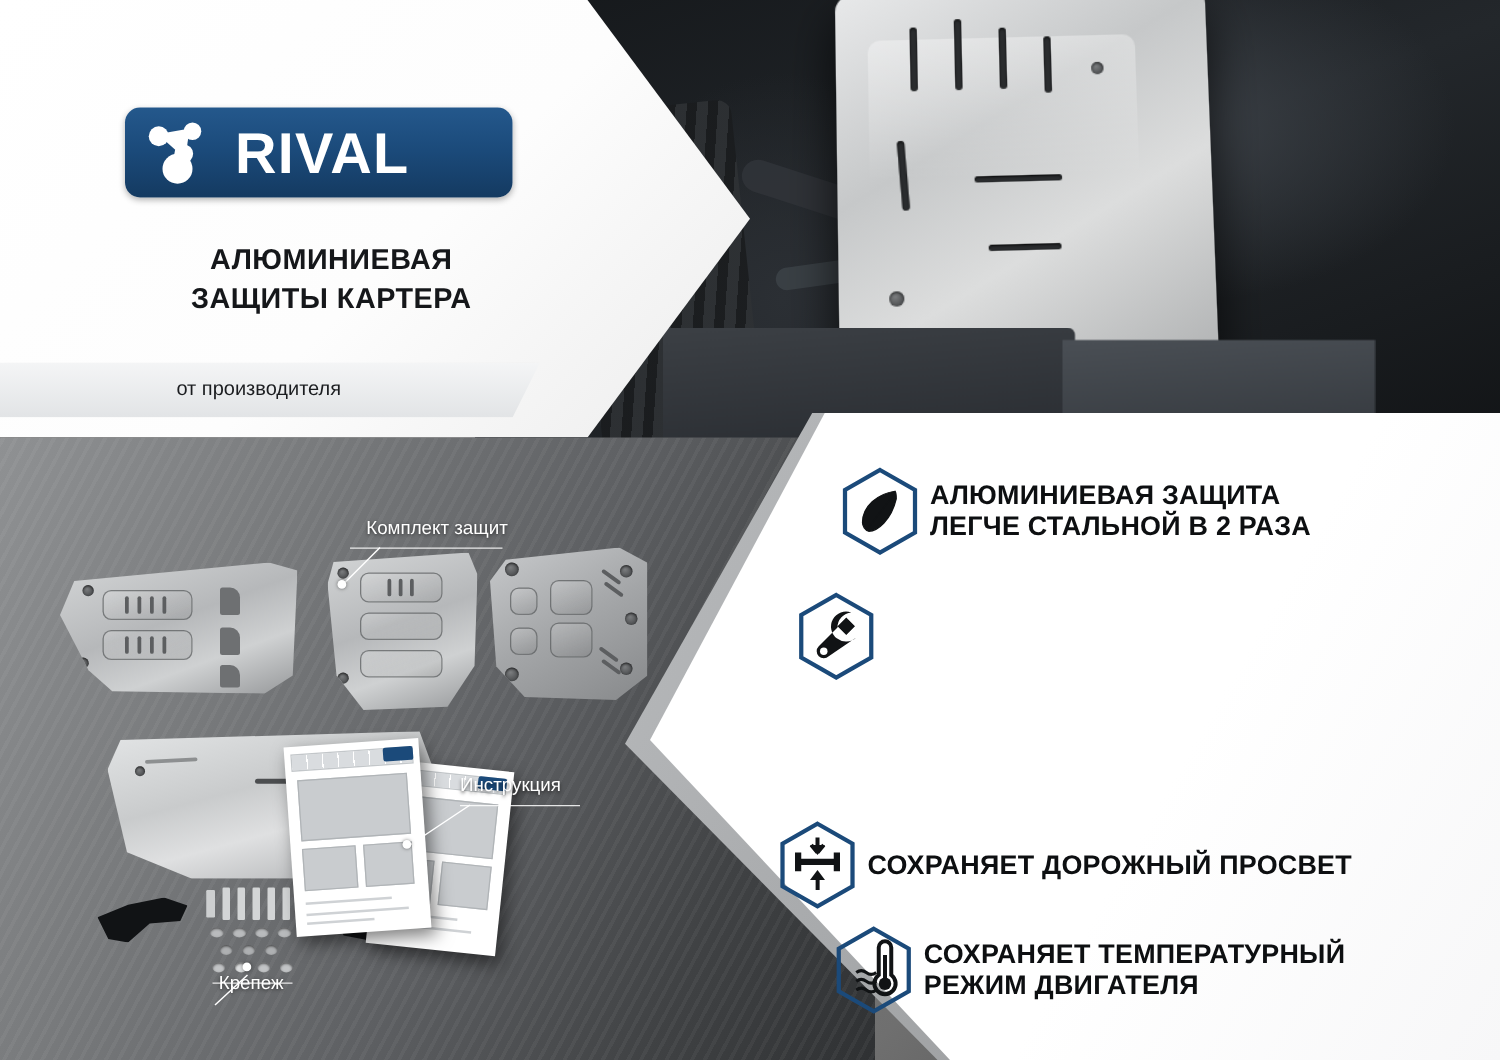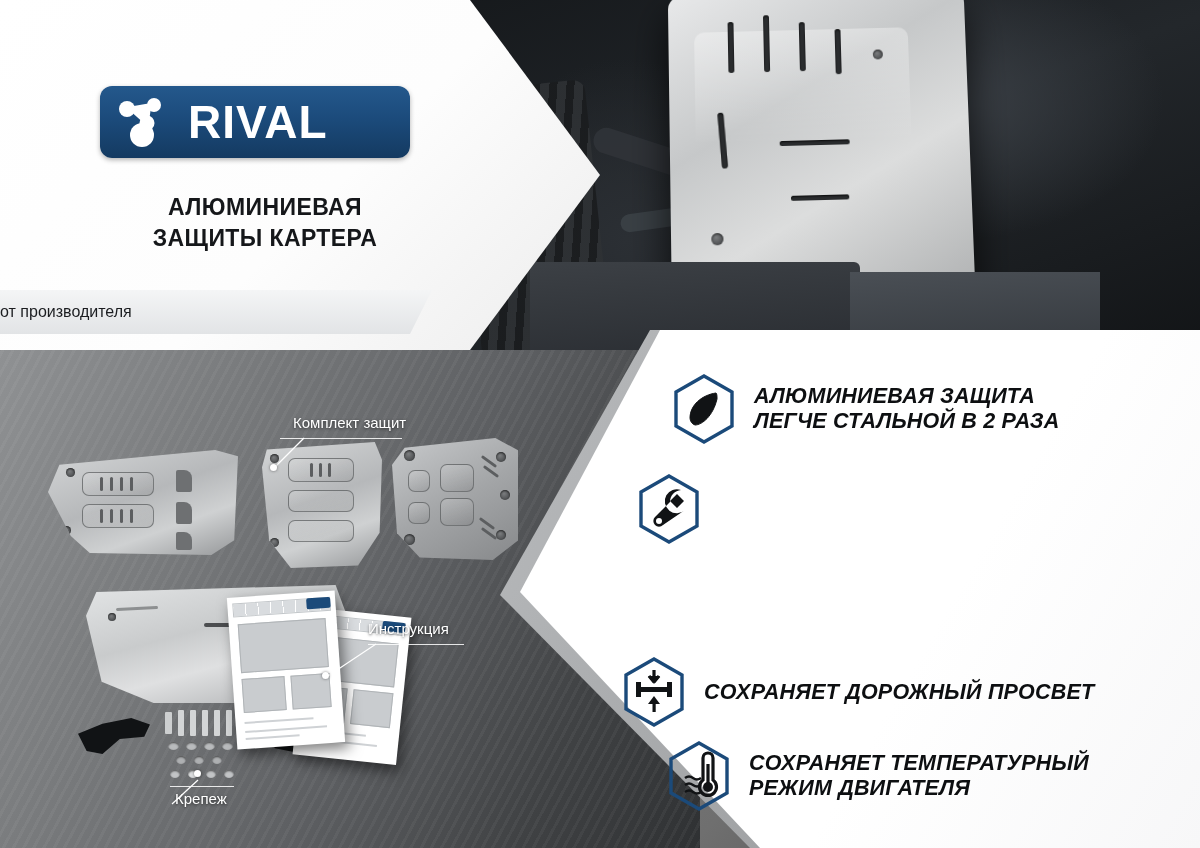--- a/index.html
+++ b/index.html
@@ -89,21 +89,21 @@
   }
   .brand-head {
     position:absolute; left:100px; top:192px; width:330px;
     text-align:center; color:#15171a;
     font-size:23px; font-weight:bold; line-height:1.33; letter-spacing:.4px;
   }
   .sub-band {
     position:absolute; left:0; top:290px; width:432px; height:44px;
     background:linear-gradient(180deg,#f4f5f6 0%,#e2e4e6 100%);
     clip-path:polygon(0 0, 432px 0, 410px 44px, 0 44px);
-    display:flex; align-items:center; 
+    display:flex; align-items:center; justify-content:center;
     box-shadow:0 2px 4px rgba(0,0,0,.18);
   }
   .sub-band span { font-size:16px; color:#1b1d20; padding-right:18px; }
 
   
   .adv-badge {
     position:absolute; left:975px; top:286px; width:225px; height:34px;
     background:linear-gradient(90deg,rgba(58,60,63,.82) 0%,rgba(40,42,45,.88) 100%);
     clip-path:polygon(26px 0, 225px 0, 225px 34px, 0 34px);
     display:flex; align-items:center; padding-left:44px;
@@ -170,21 +170,21 @@
     background:linear-gradient(120deg,#ffffff 0%,#ffffff 60%,#f7f7f8 100%);
     clip-path:polygon(140px 0, 680px 0, 680px 518px, 240px 518px, 0 262px);
   }
   .feat-panel-shadow {
     position:absolute; left:500px; top:330px; width:700px; height:518px;
     background:linear-gradient(120deg,#b9bbbd,#8e9092);
     clip-path:polygon(150px 0, 700px 0, 700px 518px, 250px 518px, 0 265px);
   }
 
   .feature {
-    position:absolute; display:flex; align-items:center; gap:18px;font-style:italic;
+    position:absolute; display:flex; align-items:center; gap:8px;
   }
   .hexwrap { position:relative; width:64px; height:72px; flex:0 0 auto; }
   .feat-text {
     font-size:21.5px; font-weight:bold; color:#0d0f11;
     line-height:1.16; letter-spacing:.2px; white-space:pre-line;
   }
 </style>
 </head>
 <body>
 
@@ -325,21 +325,21 @@
     </svg>
     <div class="callout-dot" style="left:270px;top:114px;"></div>
 
     <div class="callout-label" style="left:368px;top:270px;">Инструкция</div>
     <div class="callout-rule" style="left:368px;top:294px;width:96px;"></div>
     <svg class="callout-line" style="left:318px;top:292px;" width="62" height="38" viewBox="0 0 62 38">
       <line x1="58" y1="2" x2="10" y2="34" stroke="#ffffff" stroke-width="1.2"></line>
     </svg>
     <div class="callout-dot" style="left:322px;top:322px;"></div>
 
-    <div class="callout-label" style="left:175px;top:440px;">Крепеж</div>
+    <div class="callout-label" style="left:175px;top:428px;">Крепеж</div>
     <div class="callout-rule" style="left:170px;top:436px;width:64px;"></div>
     <svg class="callout-line" style="left:170px;top:428px;" width="32" height="28" viewBox="0 0 32 28">
       <line x1="2" y1="26" x2="28" y2="2" stroke="#ffffff" stroke-width="1.2"></line>
     </svg>
     <div class="callout-dot" style="left:194px;top:420px;"></div>
   </div>
 
   <div class="feat-panel-shadow"></div>
   <div class="feat-panel"></div>
 

